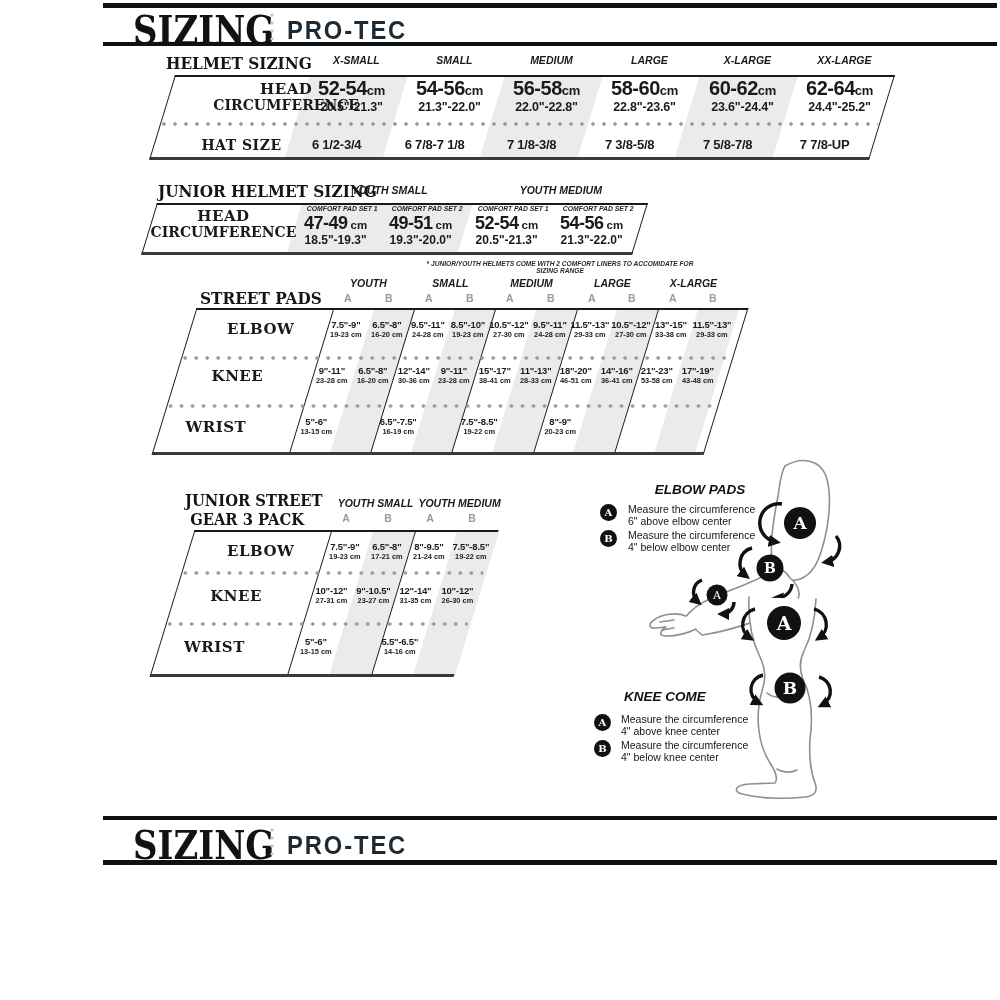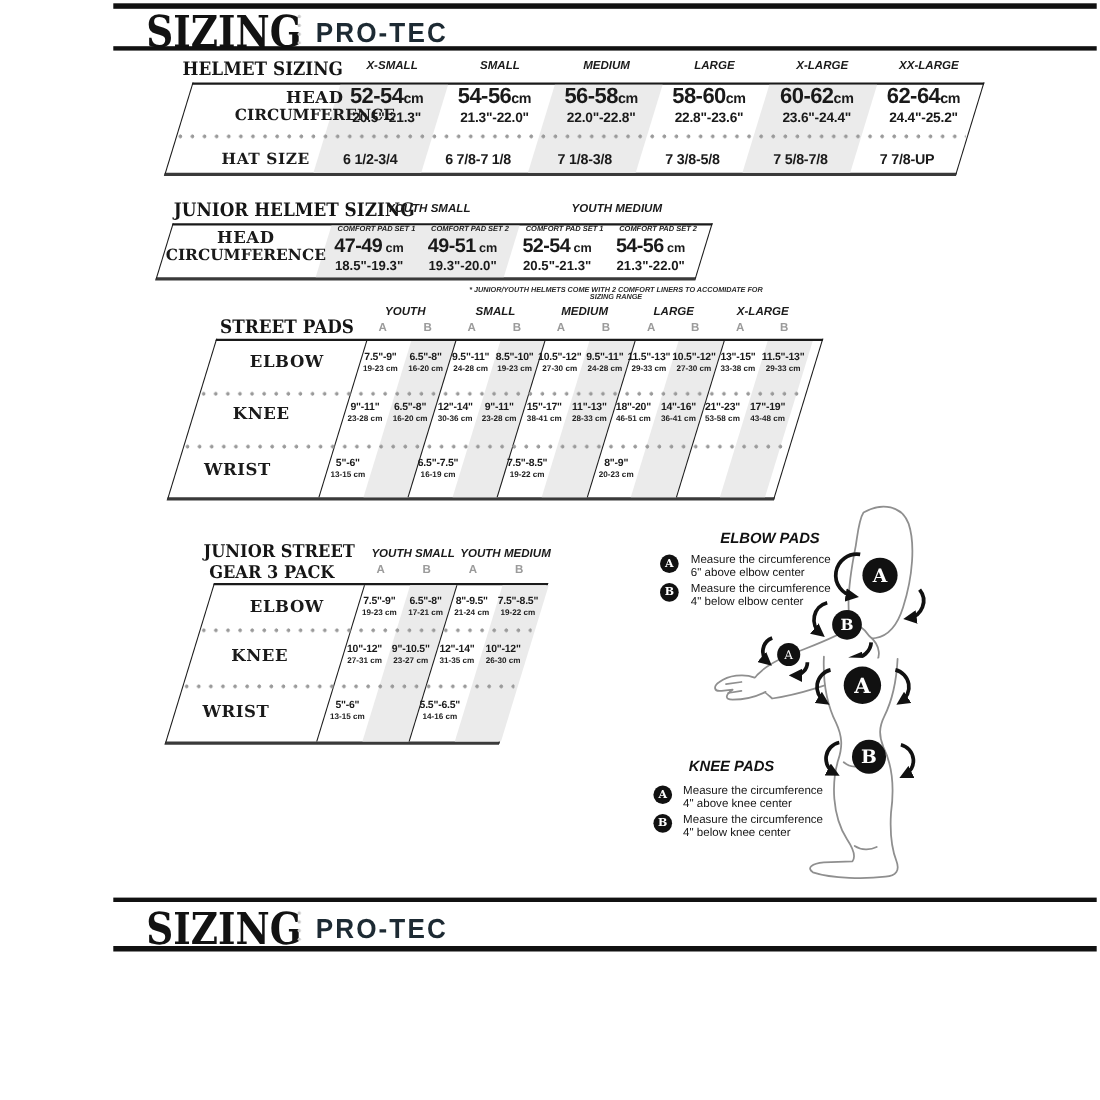--- a/index.html
+++ b/index.html
@@ -402,21 +402,21 @@
     <g>
       <circle cx="130" cy="116" r="13.5" fill="#111"></circle>
       <text x="130" y="121" text-anchor="middle" fill="#fff" font-family="DejaVu Serif, serif" font-weight="bold" font-size="14">B</text>
     </g>
     <g>
       <circle cx="77" cy="143" r="10.5" fill="#111"></circle>
       <text x="77" y="147" text-anchor="middle" fill="#fff" font-family="DejaVu Serif, serif" font-weight="b old" font-size="11">A</text>
     </g>
   </svg>
 
-  <div class="guide-title" style="left:590px;top:689px;width:150px;">KNEE PADS</div>
+  <div class="guide-title" style="left:590px;top:689px;width:150px;">KNEE COME</div>
   <div class="badge" style="left:594px;top:714px;">A</div>
   <div class="guide-text" style="left:621px;top:713px;width:175px;">
     <div>Measure the circumference</div>
     <div>4" above knee center</div>
   </div>
   <div class="badge" style="left:594px;top:740px;">B</div>
   <div class="guide-text" style="left:621px;top:739px;width:175px;">
     <div>Measure the circumference</div>
     <div>4" below knee center</div>
   </div>

